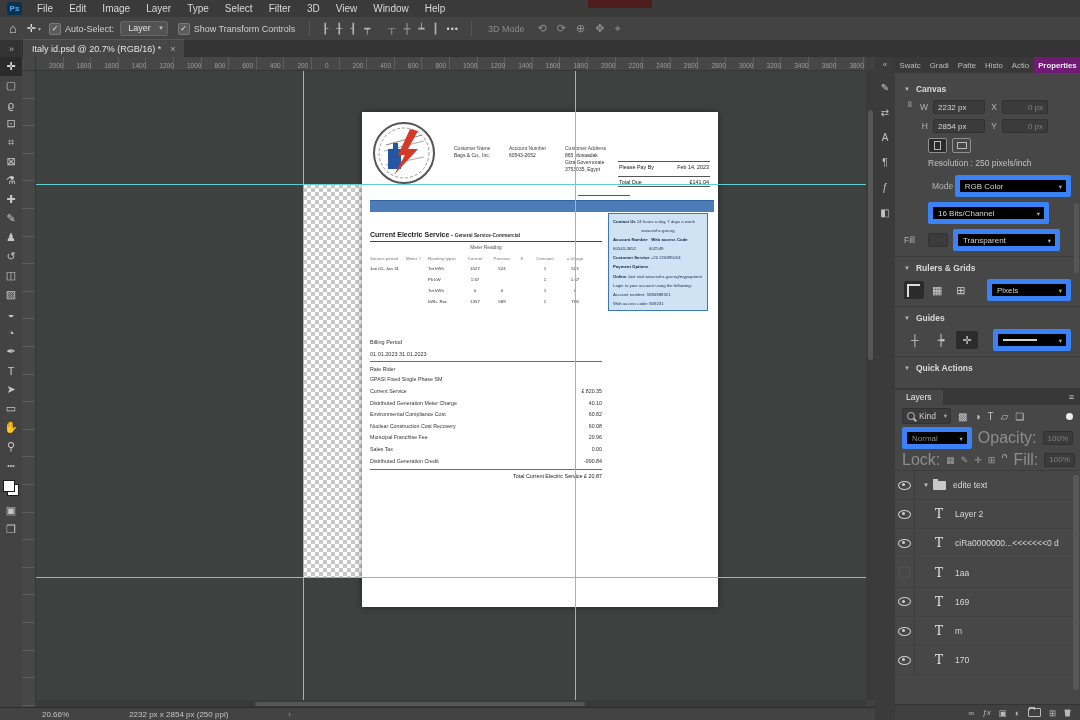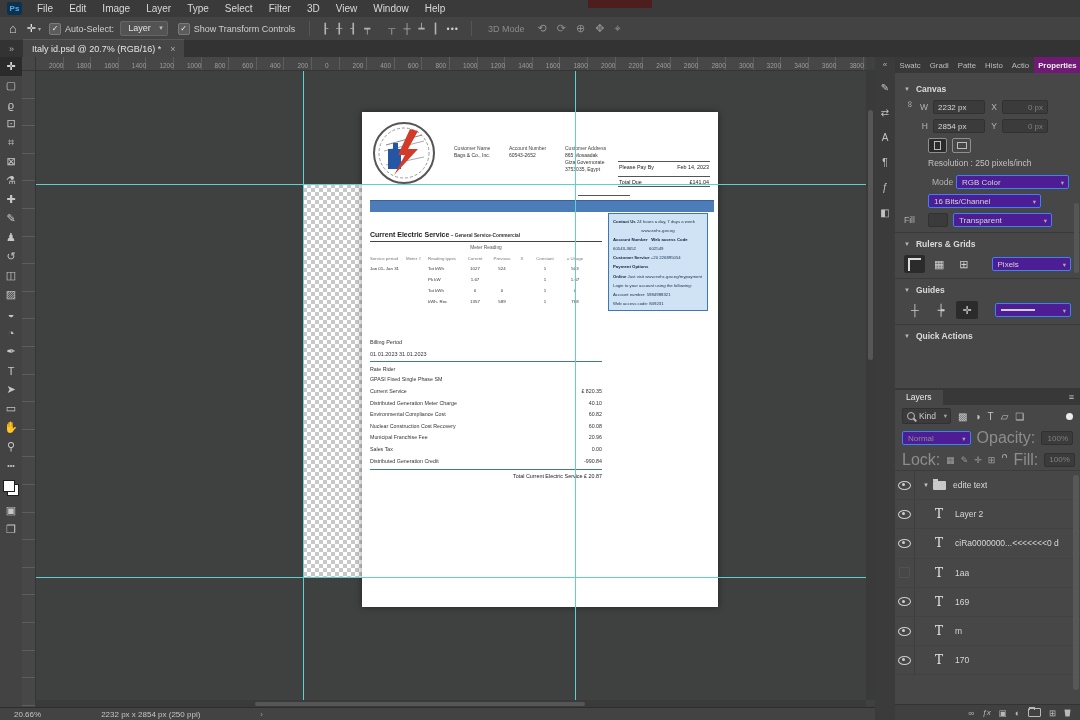--- a/index.html
+++ b/index.html
@@ -74,21 +74,21 @@
   .guide-h{position:absolute;left:0;right:0;height:1px;background:#5fd0d0;z-index:6;}
 
   .vscroll{position:absolute;left:866px;top:70px;width:9px;height:630px;background:#3a3a3a;z-index:9;}
   .vscroll .thumb{position:absolute;left:2px;right:2px;top:40px;height:250px;background:#565656;border-radius:3px;}
   .hscroll{position:absolute;left:35px;top:700px;width:831px;height:7px;background:#3a3a3a;z-index:9;}
   .hscroll .thumb{position:absolute;top:1.5px;height:4px;left:220px;width:330px;background:#565656;border-radius:3px;}
 
   .statusbar{position:absolute;left:0;top:707px;width:875px;height:13px;background:#434343;
              border-top:1px solid #2d2d2d;display:flex;align-items:center;font-size:8px;
              color:#c4c4c4;z-index:12;}
-  .statusbar .zoompct{margin-left:14px;}
+  .statusbar .zoompct{margin-left:42px;}
   .statusbar .dims{margin-left:60px;}
   .statusbar .scaret{margin-left:60px;color:#9a9a9a;}
 
   
   .page{position:absolute;left:327px;top:42px;width:356px;height:495px;background:#ffffff;
         box-shadow:0 0 7px rgba(0,0,0,.45);z-index:3;color:#333;}
   .page *{position:absolute;}
   .blogo{left:10px;top:9px;width:64px;height:64px;}
   .bcol{top:33px;font-size:5px;line-height:7px;color:#333;white-space:nowrap;}
   .bcol .lab{color:#444;}
@@ -139,21 +139,21 @@
               box-sizing:border-box;}
   .prow{display:flex;align-items:center;margin-bottom:5px;}
   .docbox{width:20px;height:20px;background:#2e2e2e;border:1px solid #575757;display:flex;
           align-items:center;justify-content:center;margin-right:8px;}
   .pageicon{width:9px;height:12px;border:1px solid #c9c9c9;border-radius:1px;}
   .sec-head{display:flex;align-items:center;font-size:8.5px;color:#dadada;font-weight:bold;margin:6px 0 6px;}
   .sec-caret{font-size:6px;margin-right:6px;color:#b5b5b5;font-weight:normal;}
   .field{background:#3b3b3b;border:1px solid #313131;border-radius:2px;padding:1.5px 4px;
          color:#d6d6d6;font-size:8px;}
   .field.dim{color:#808080;text-align:right;}
-  .selfield{position:relative;background:#4c1d95;border:1px solid #3b82f6;border-radius:2px;
+  .selfield{position:relative;background:#000000;border:5px solid #3b82f6;border-radius:2px;
             padding:1.5px 14px 1.5px 5px;color:#d3d3d3;font-size:8px;}
   .selfield::after{content:"▾";position:absolute;right:4px;top:2.5px;font-size:6.5px;color:#aaa;}
   .dimlab{color:#b3b3b3;width:12px;text-align:right;margin-right:5px;}
   .linkicon{color:#b5b5b5;font-size:9px;display:inline-block;transform:rotate(90deg);width:12px;}
   .orient{width:17px;height:13px;border:1px solid #8f8f8f;border-radius:2px;margin-right:5px;
           display:flex;align-items:center;justify-content:center;}
   .orient.sel{background:#2b2b2b;}
   .orient i{display:block;width:5px;height:7px;border:1px solid #bbb;}
   .orient.land i{width:8px;height:5px;}
   .res-text{color:#c2c2c2;margin:2px 0 7px 24px;}

